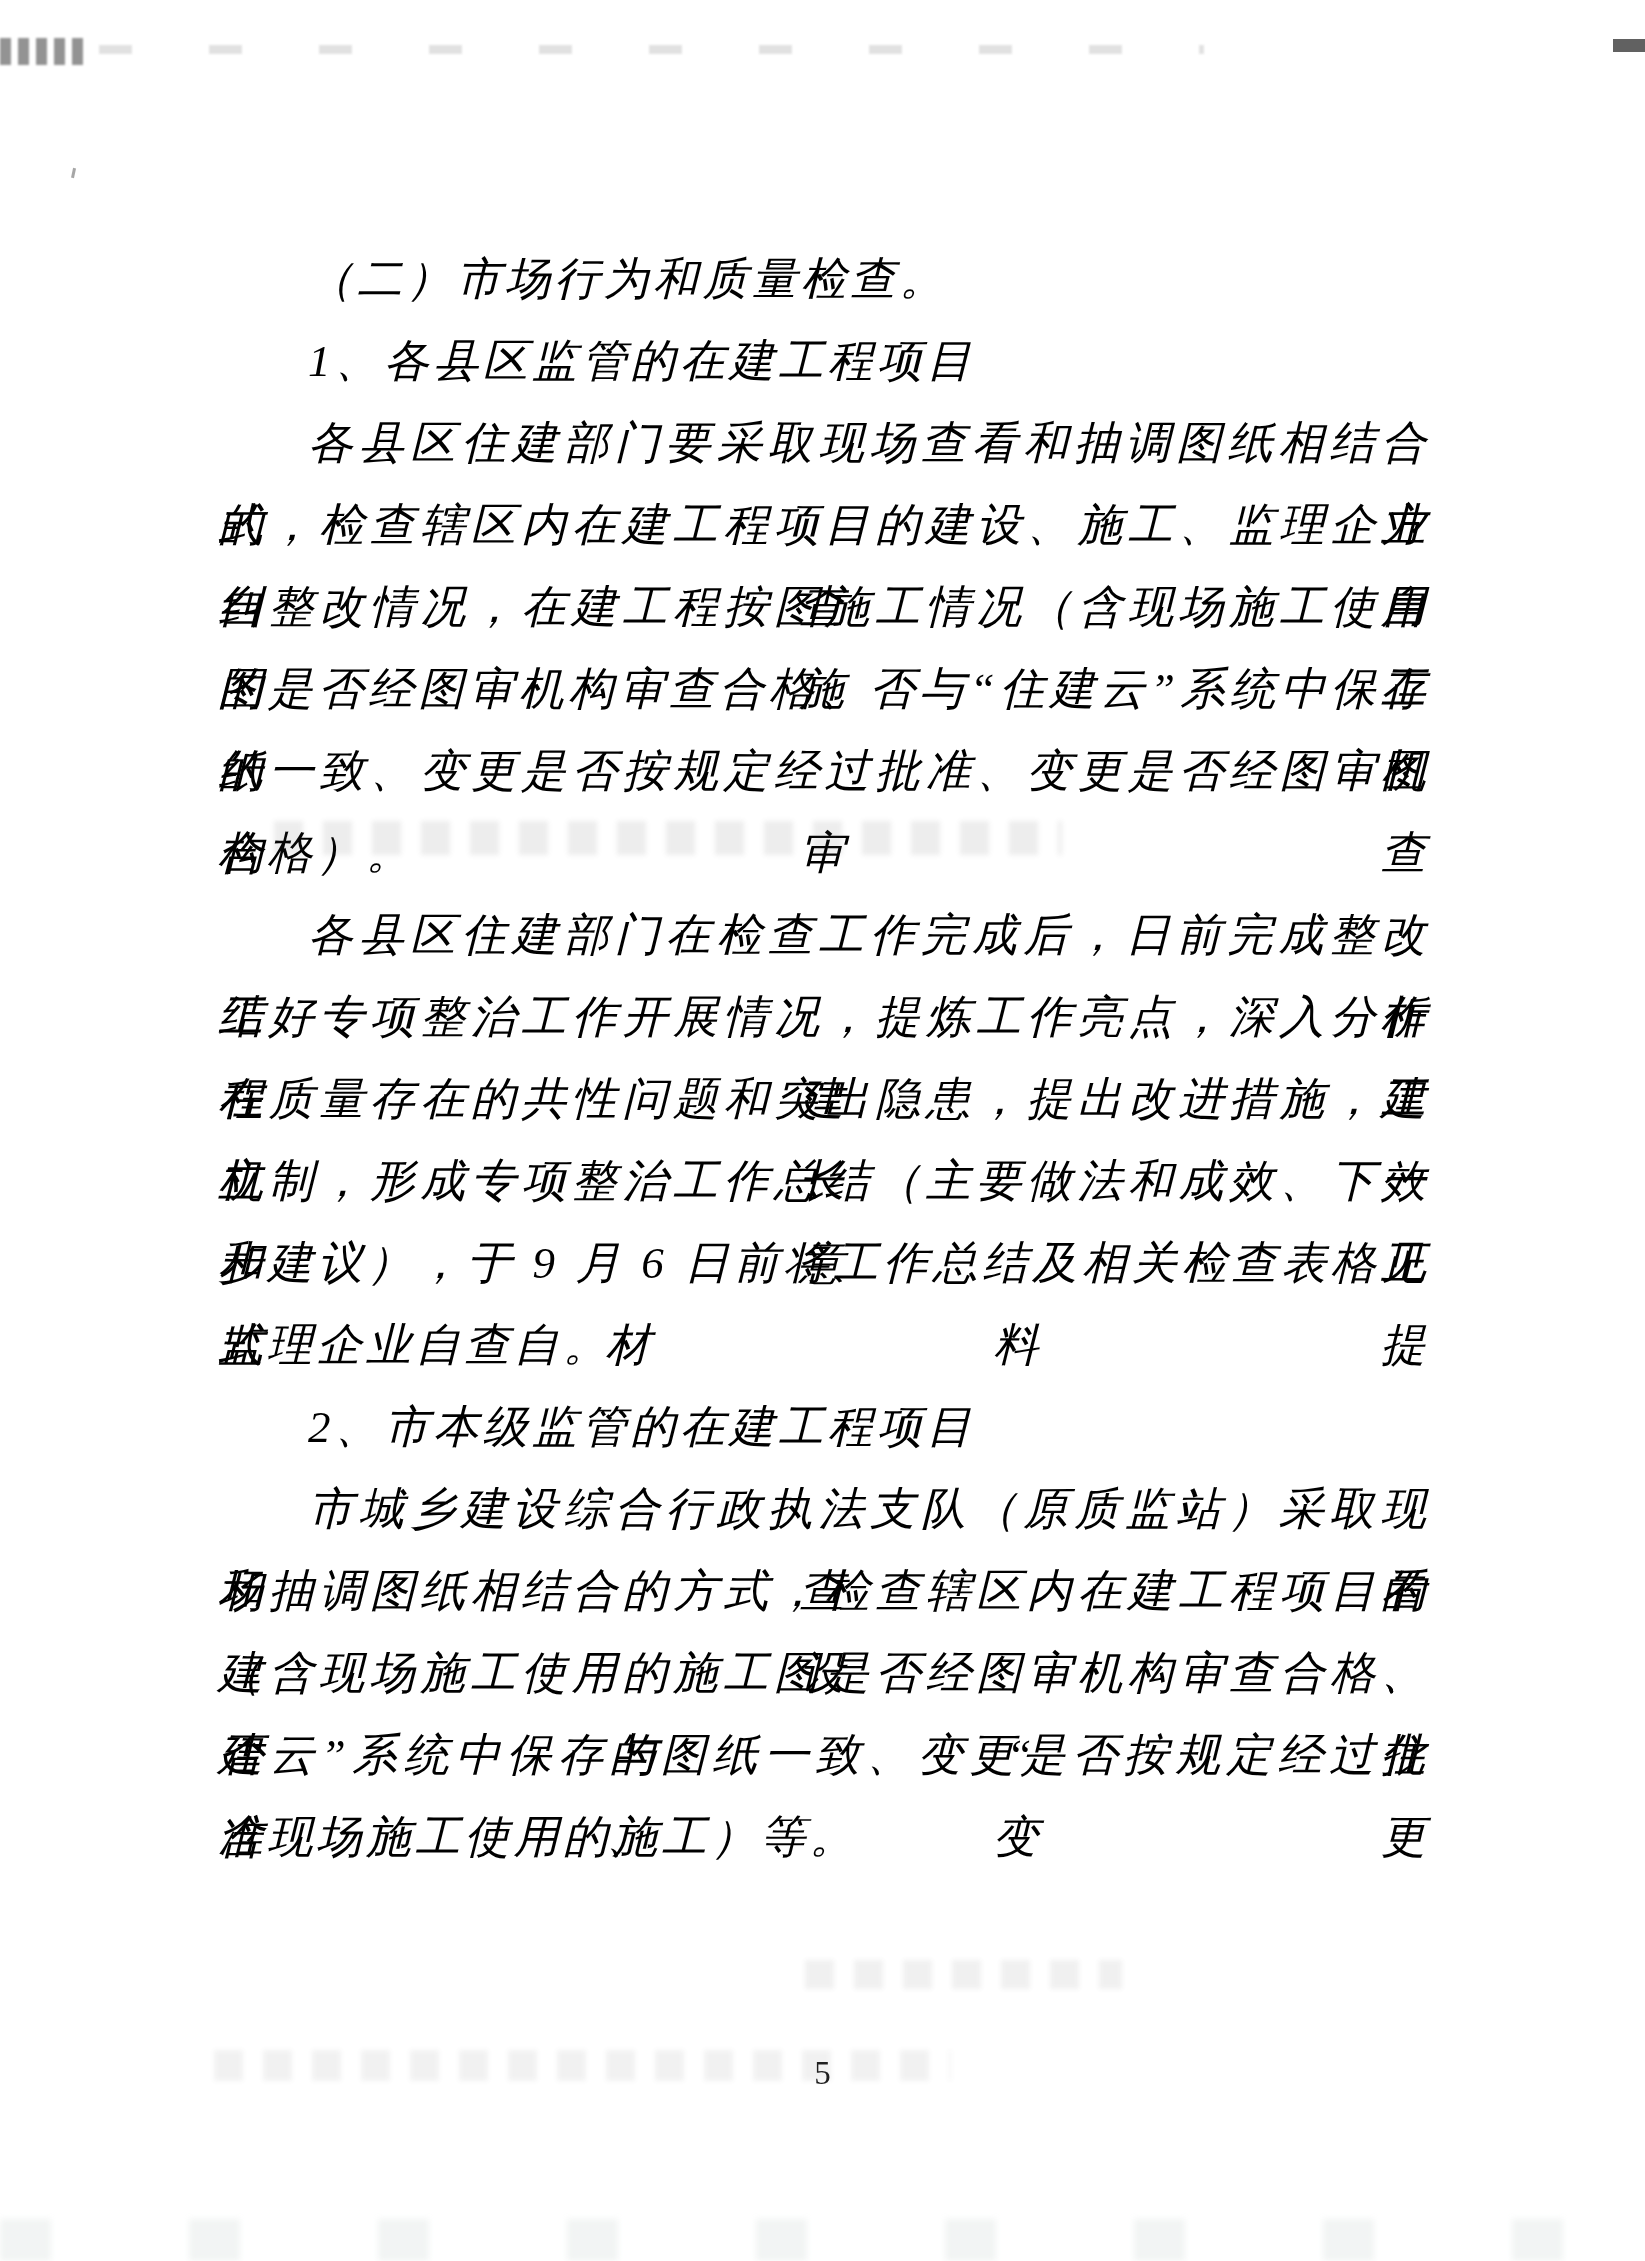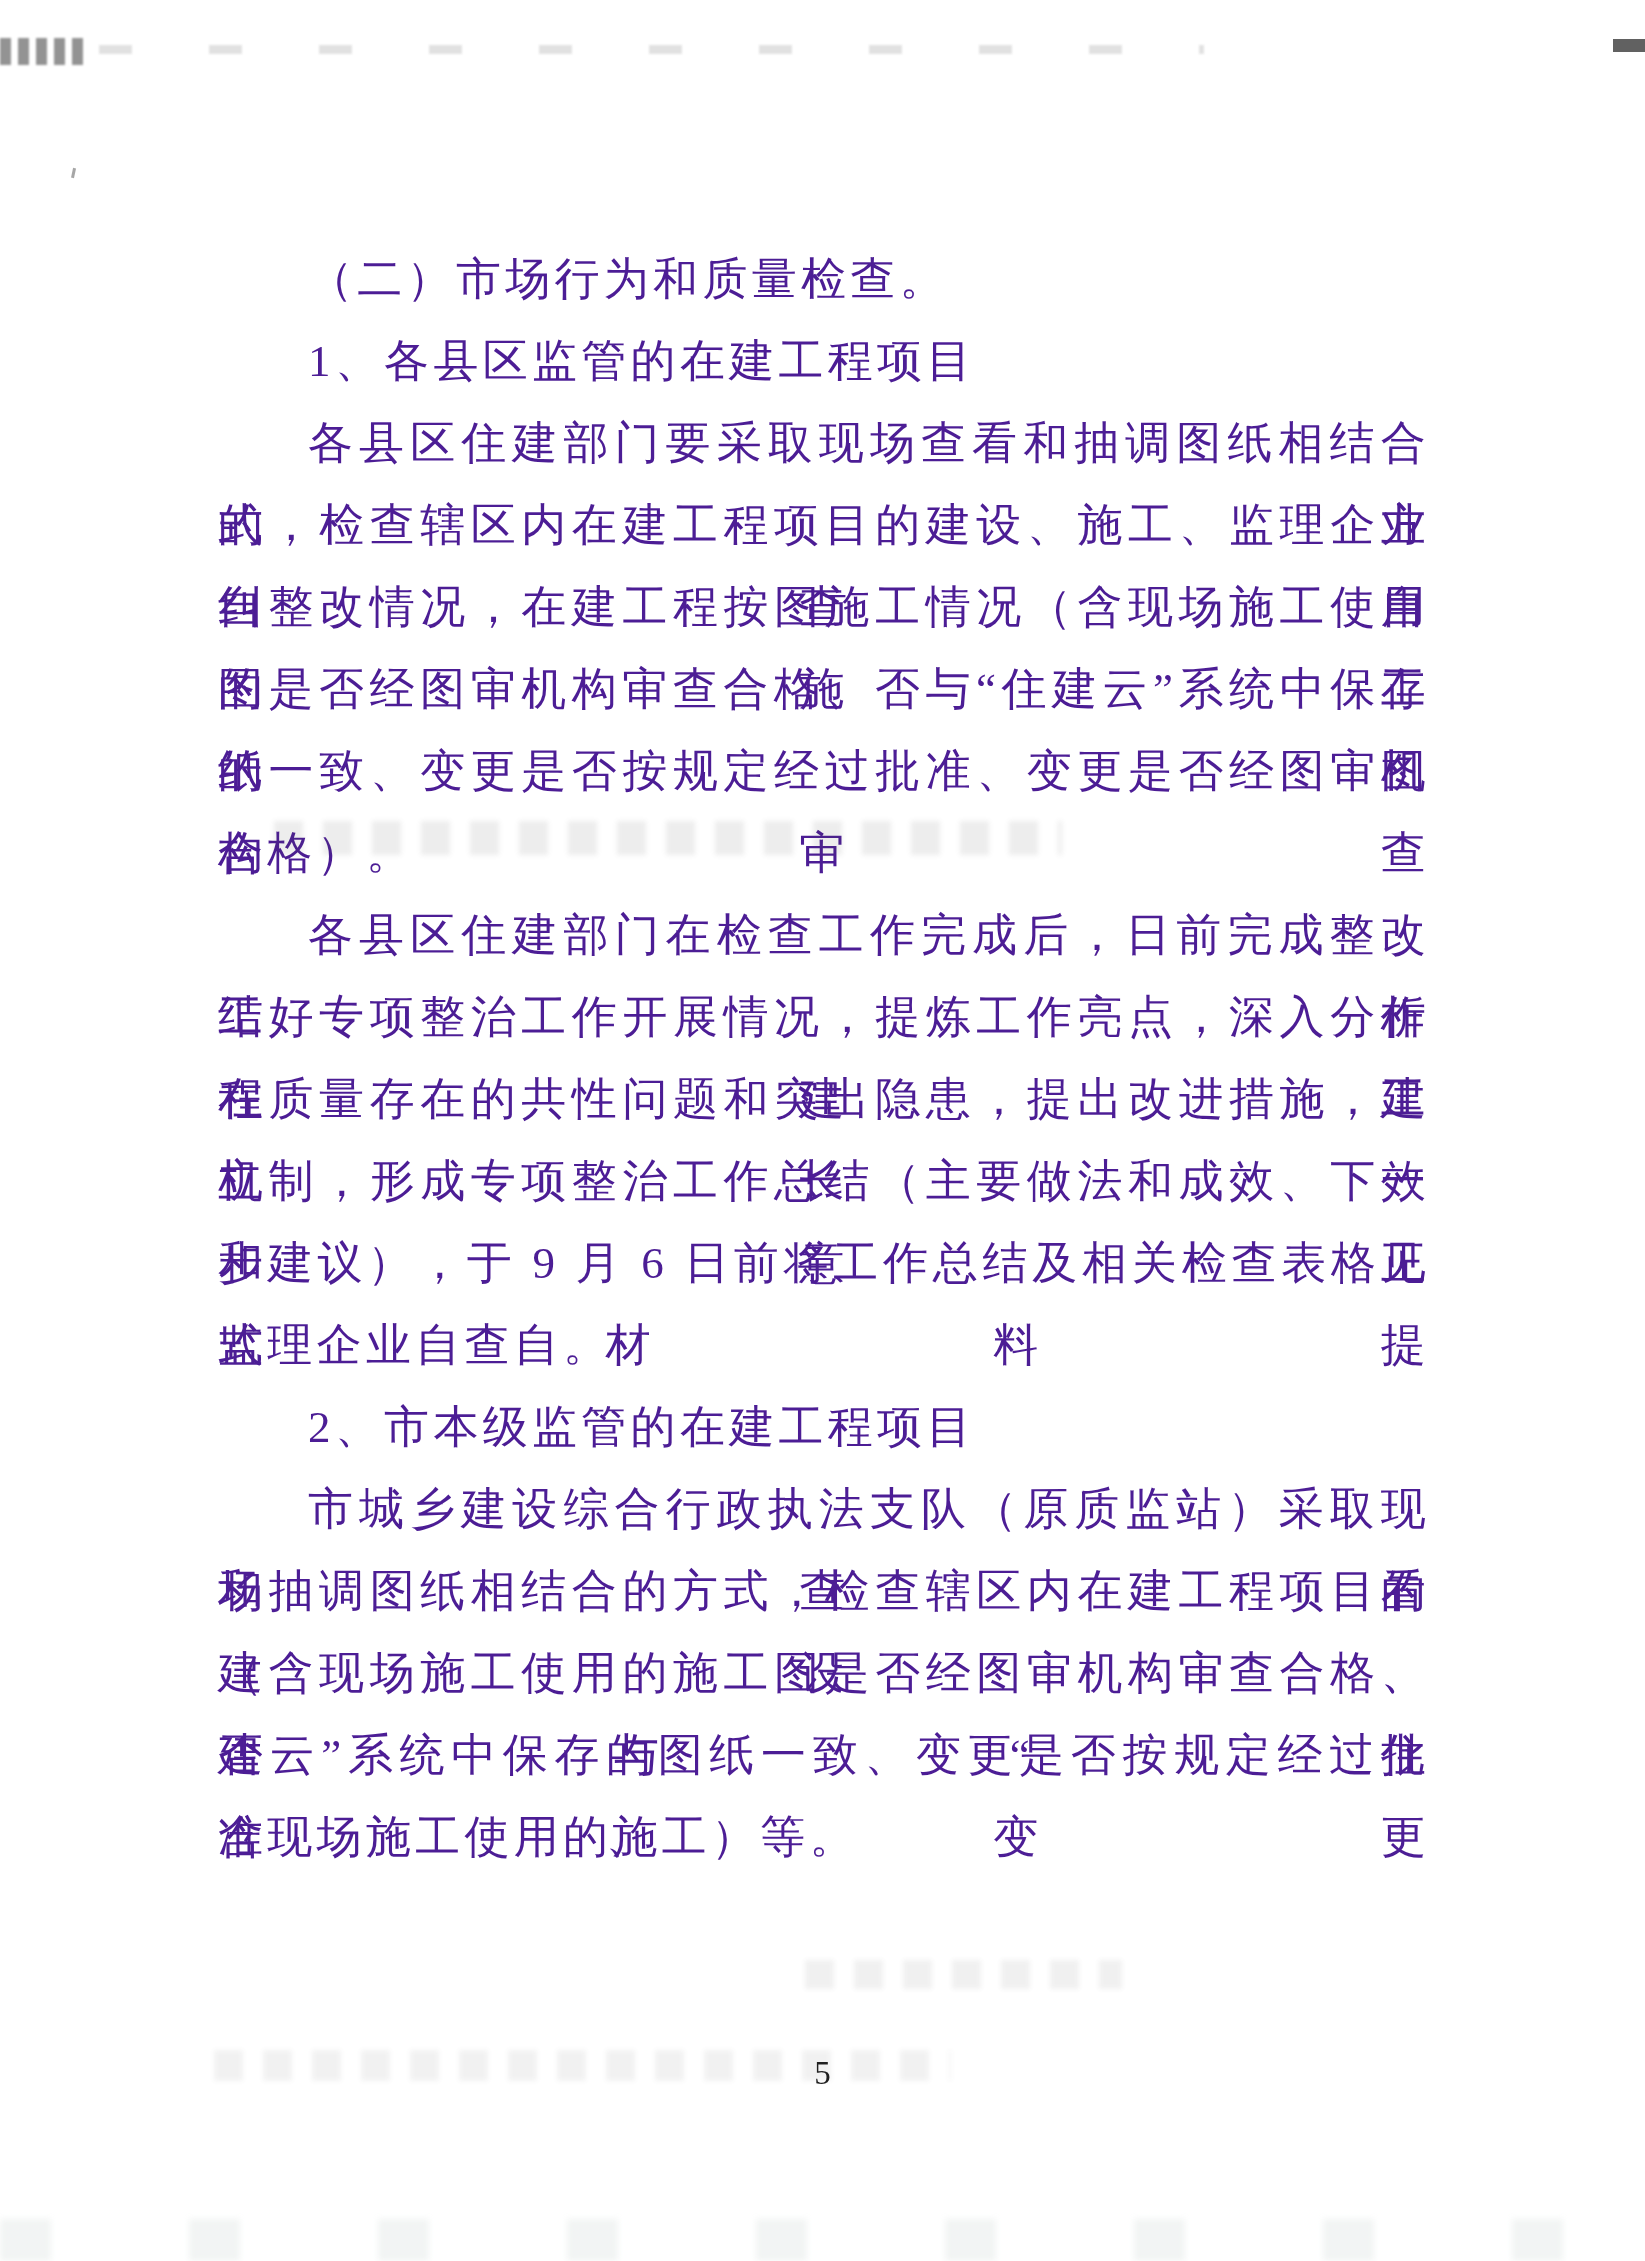--- a/index.html
+++ b/index.html
@@ -9,21 +9,22 @@
     background:#ffffff;
     overflow:hidden;
     font-family:"Liberation Serif","DejaVu Serif",serif;
   }
   .textblock{
     position:absolute;
     left:218px;top:238px;width:1212px;
     font-size:45px;
     line-height:82px;
     letter-spacing:4.3px;
-    color:#4c1d95;
+    color:#000000;
+    font-style:italic;
   }
   .ln{height:82px;}
   .fill{text-align:justify;text-align-last:justify;}
   .end{text-align:left;text-align-last:left;}
   .indent{text-indent:2em;}
   .pagenum{
     position:absolute;
     left:0;top:2055px;width:1645px;
     text-align:center;
     font-size:33px;

